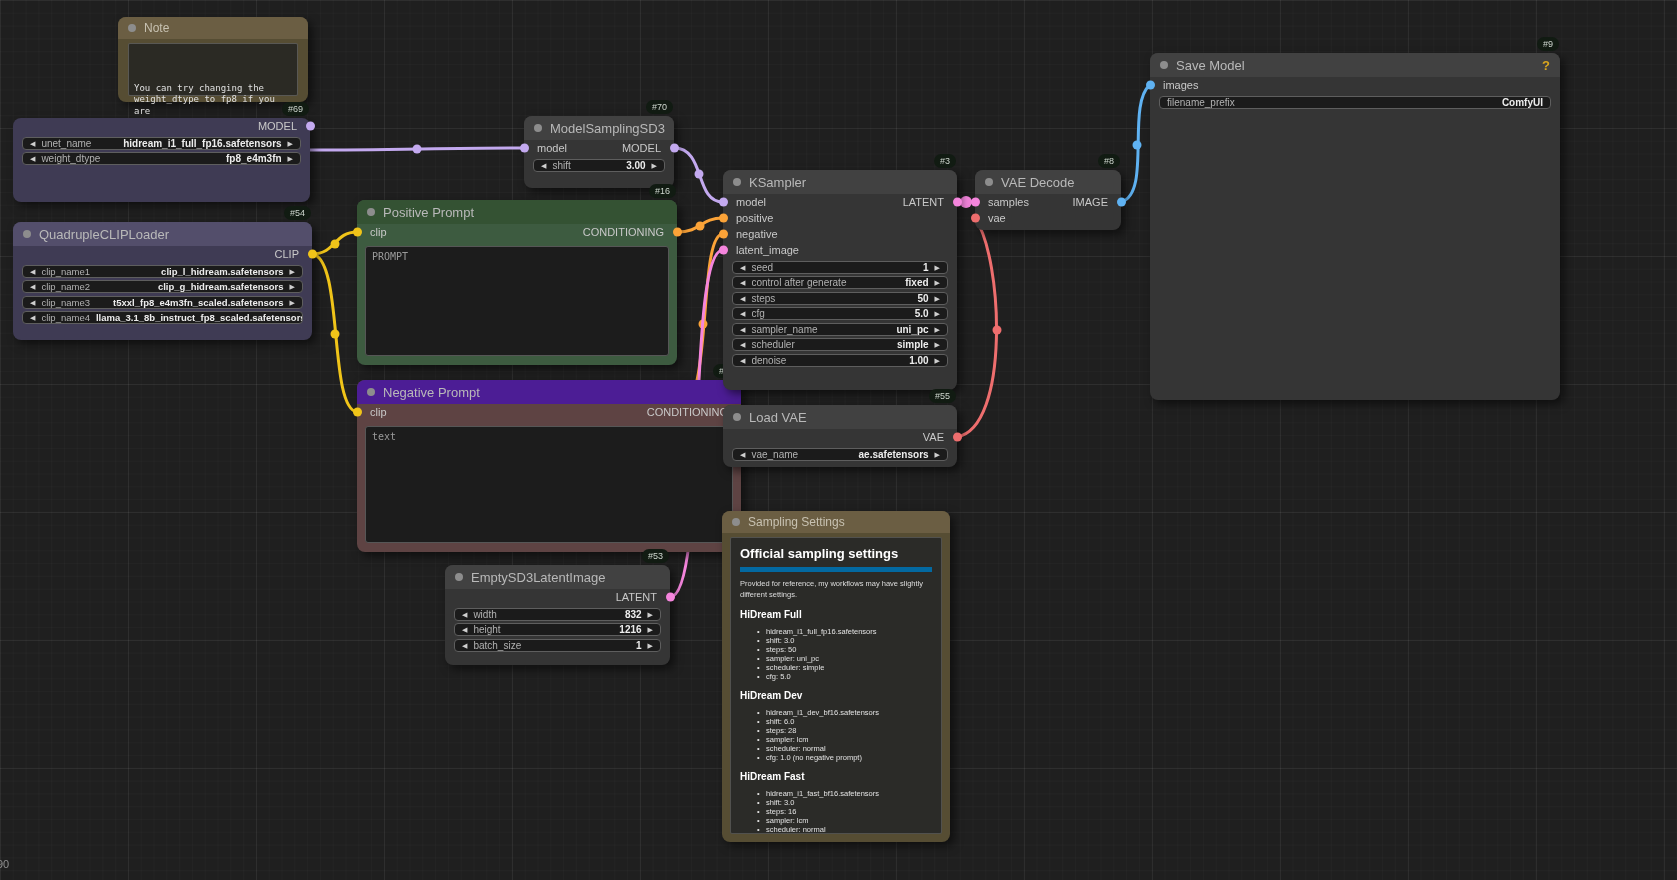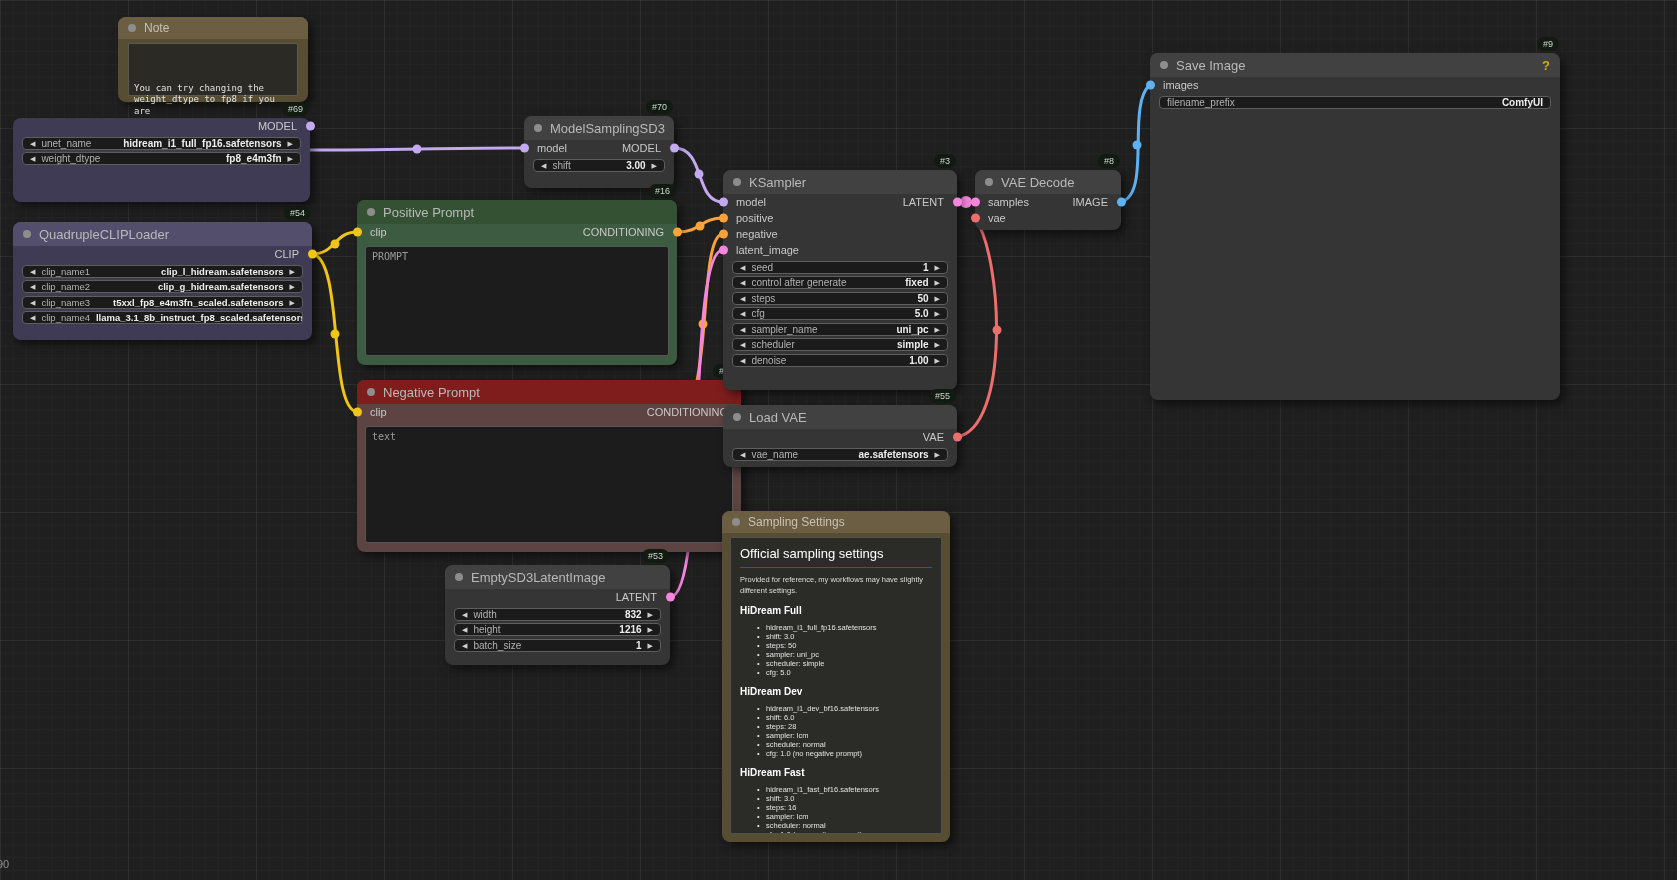--- a/index.html
+++ b/index.html
@@ -34,34 +34,34 @@
           display:flex;align-items:center;font-size:10px;padding:0 7px;gap:6px;white-space:nowrap;overflow:hidden;}
   .small .widget{font-size:9.5px;}
   .wl{color:#b2b2b2;}
   .wv{margin-left:auto;color:#ededed;font-weight:bold;}
   .arr{color:#cfcfcf;font-size:7px;flex:none;line-height:1;}
   .arrL::before{content:"◀";}
   .arrR::before{content:"▶";}
 
   .purple{background:#3f3b54;} .purple .hdr{background:#534e6b;}
   .green{background:#3d5b40;}  .green .hdr{background:#345233;}
-  .red{background:#5e4343;}    .red .hdr{background:#7f1d1d;}
+  .red{background:#5e4343;}    .red .hdr{background:#4c1d95;}
 
   .textarea{position:absolute;left:8px;right:8px;top:46px;bottom:9px;background:#1c1c1c;border:1px solid #565656;
             border-radius:3px;color:#9a9a9a;font-family:"DejaVu Sans Mono",monospace;font-size:10px;padding:4px 6px;}
 
   .note-node{background:#564d33;} .note-node .hdr{background:#6b5e43;height:22px;font-size:12px;color:#c8c2b2;}
   .note-box{position:absolute;left:10px;right:10px;top:26px;bottom:6px;background:#2b2a24;
             border:1px solid rgba(255,255,255,.22);border-radius:2px;}
   .note-text{white-space:pre-line;font-family:"DejaVu Sans Mono",monospace;font-size:9px;line-height:1.25;
              color:#e0e0e0;padding:3px 5px;margin-top:36px;}
   .md-box{position:absolute;left:8px;right:8px;top:26px;bottom:8px;background:#2b2b28;
           border:1px solid rgba(255,255,255,.18);border-radius:2px;overflow:hidden;}
   .md{padding:8px 9px;color:#e6e6e6;}
-  .md-h1{font-size:13px;font-weight:normal;color:#fff;border-bottom:1px solid #0369a1;padding-bottom:6px;margin-bottom:7px;}
+  .md-h1{font-size:13px;font-weight:bold;color:#fff;border-bottom:5px solid #0369a1;padding-bottom:6px;margin-bottom:7px;}
   .md-p{font-size:7.5px;line-height:1.4;margin-bottom:6px;color:#ddd;}
   .md-h2{font-size:10px;font-weight:bold;color:#fff;margin:9px 0 7px;}
   .md ul{list-style:none;padding:0 0 0 26px;margin:0;}
   .md li{font-size:7.5px;line-height:1.2;position:relative;color:#e2e2e2;}
   .md li::before{content:"•";position:absolute;left:-9px;}
   .help{margin-left:auto;color:#d9a61e;font-weight:bold;font-size:13px;}
 </style>
 </head>
 <body>
 
@@ -319,21 +319,21 @@
     <div class="row">
       <span class="idot" style="background: rgb(238, 110, 110);"></span>
       <span class="ilabel">vae</span>
     </div>
   </div>
 
   <div class="node" style="left:1150px;top:53px;width:410px;height:347px;">
     <div class="badge">#9</div>
     <div class="hdr">
       <span class="tdot"></span>
-      <span>Save Image</span>
+      <span>Save Model</span>
       <span class="help">?</span>
     </div>
     <div class="row">
       <span class="idot" style="background: rgb(95, 178, 242);"></span>
       <span class="ilabel">images</span>
     </div>
     <div class="widget">
       <span class="wl">filename_prefix</span>
       <span class="wv">ComfyUI</span>
     </div>

